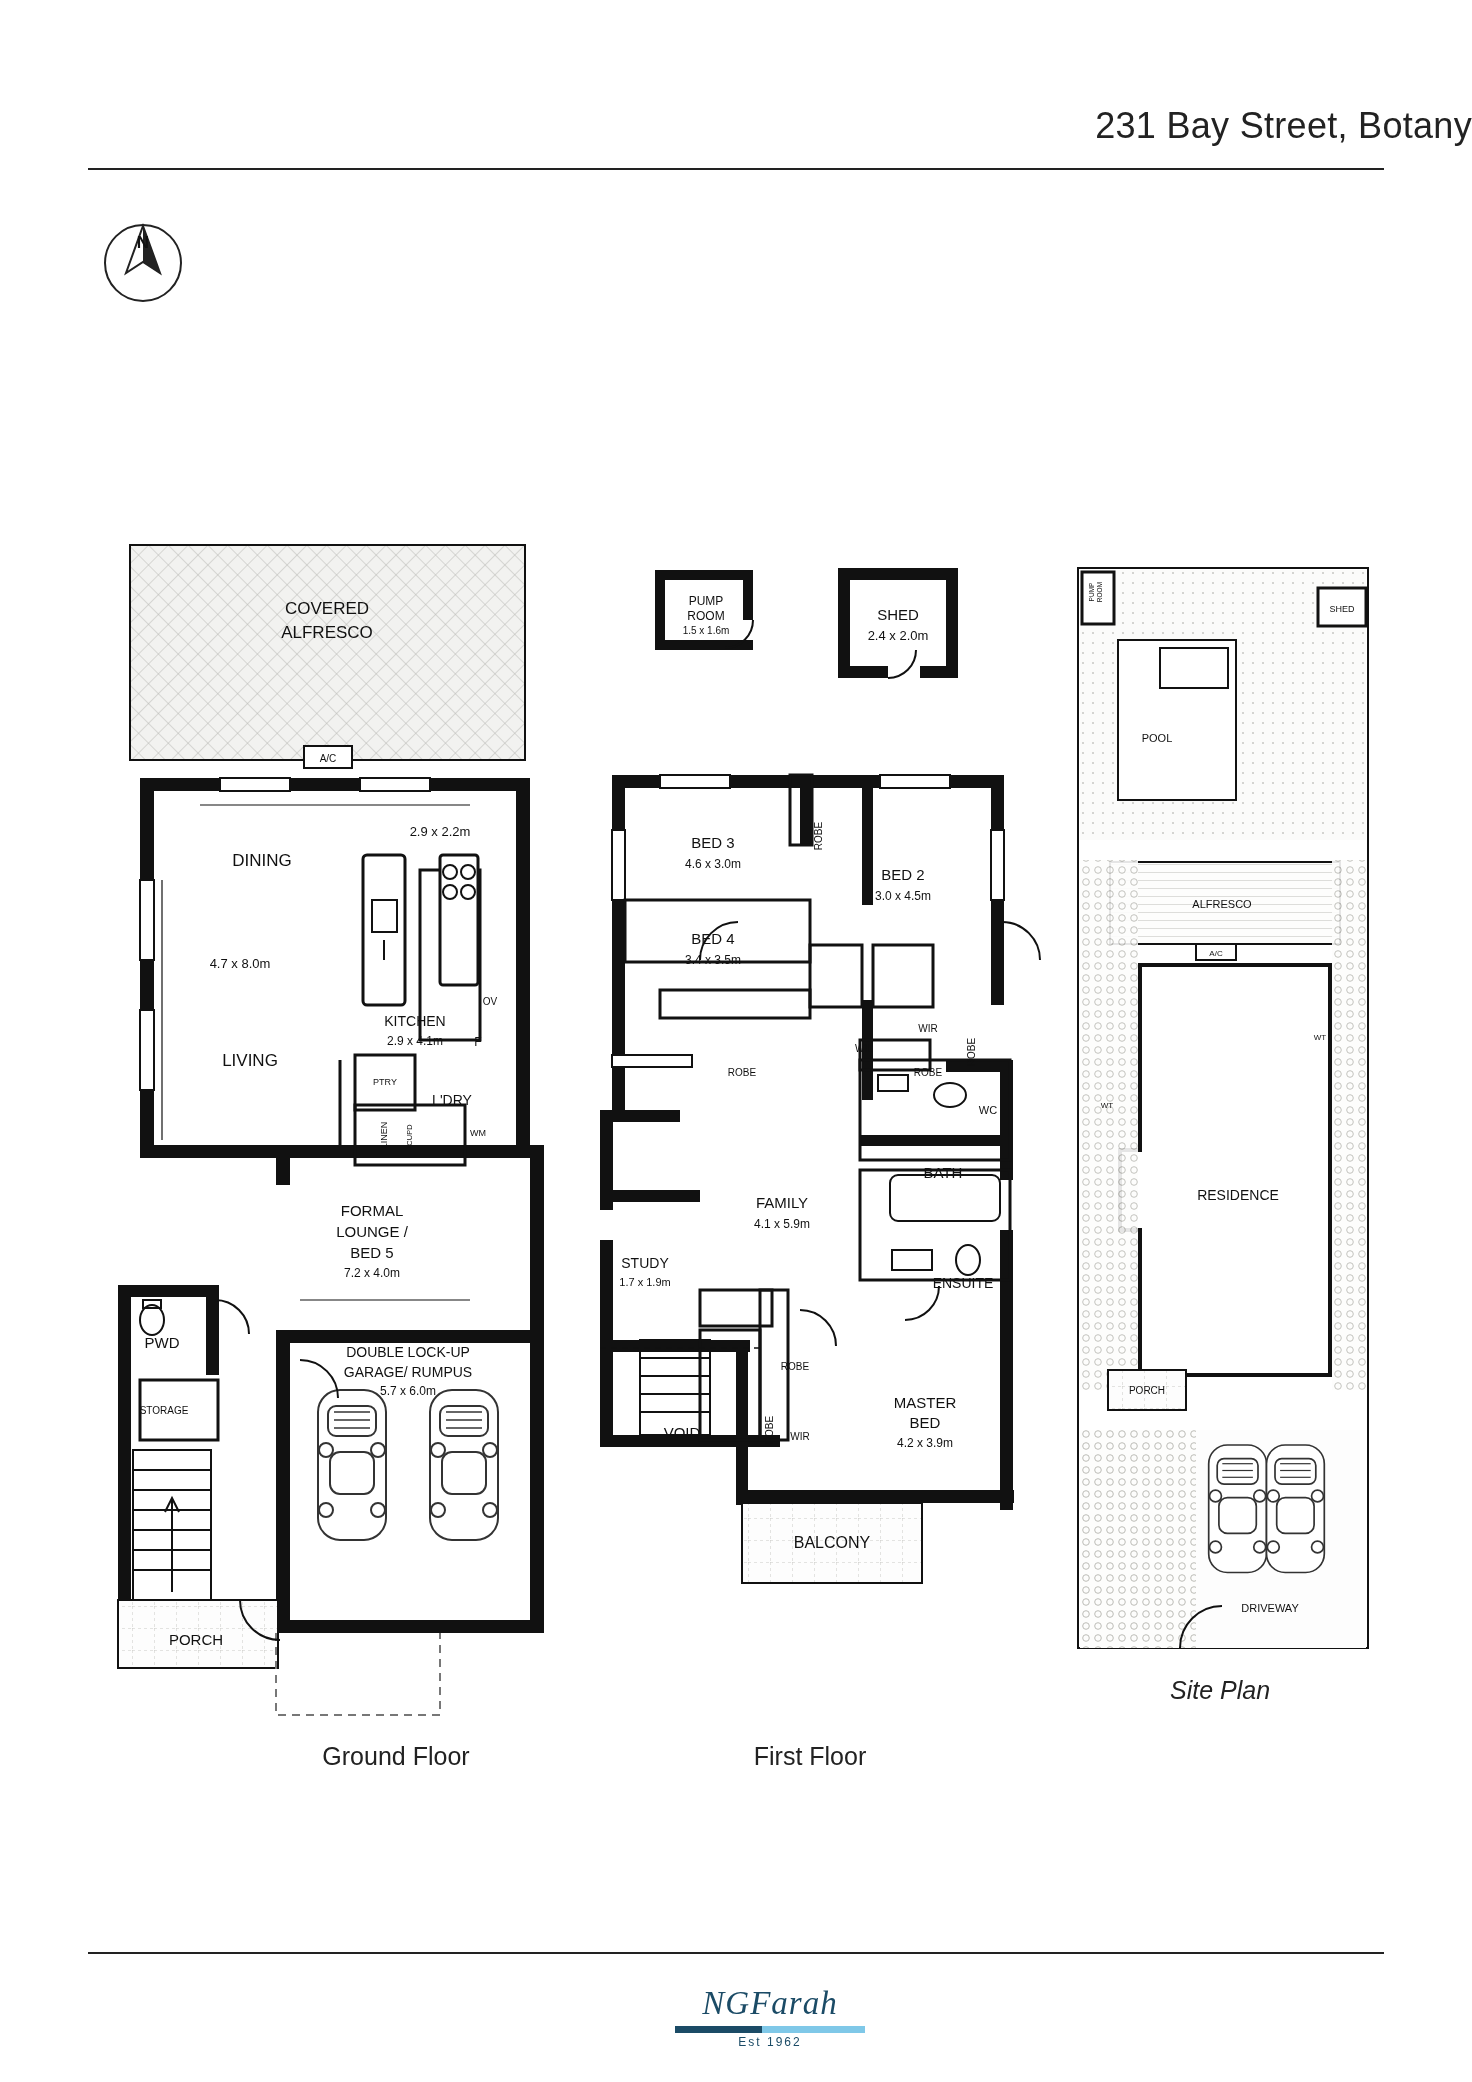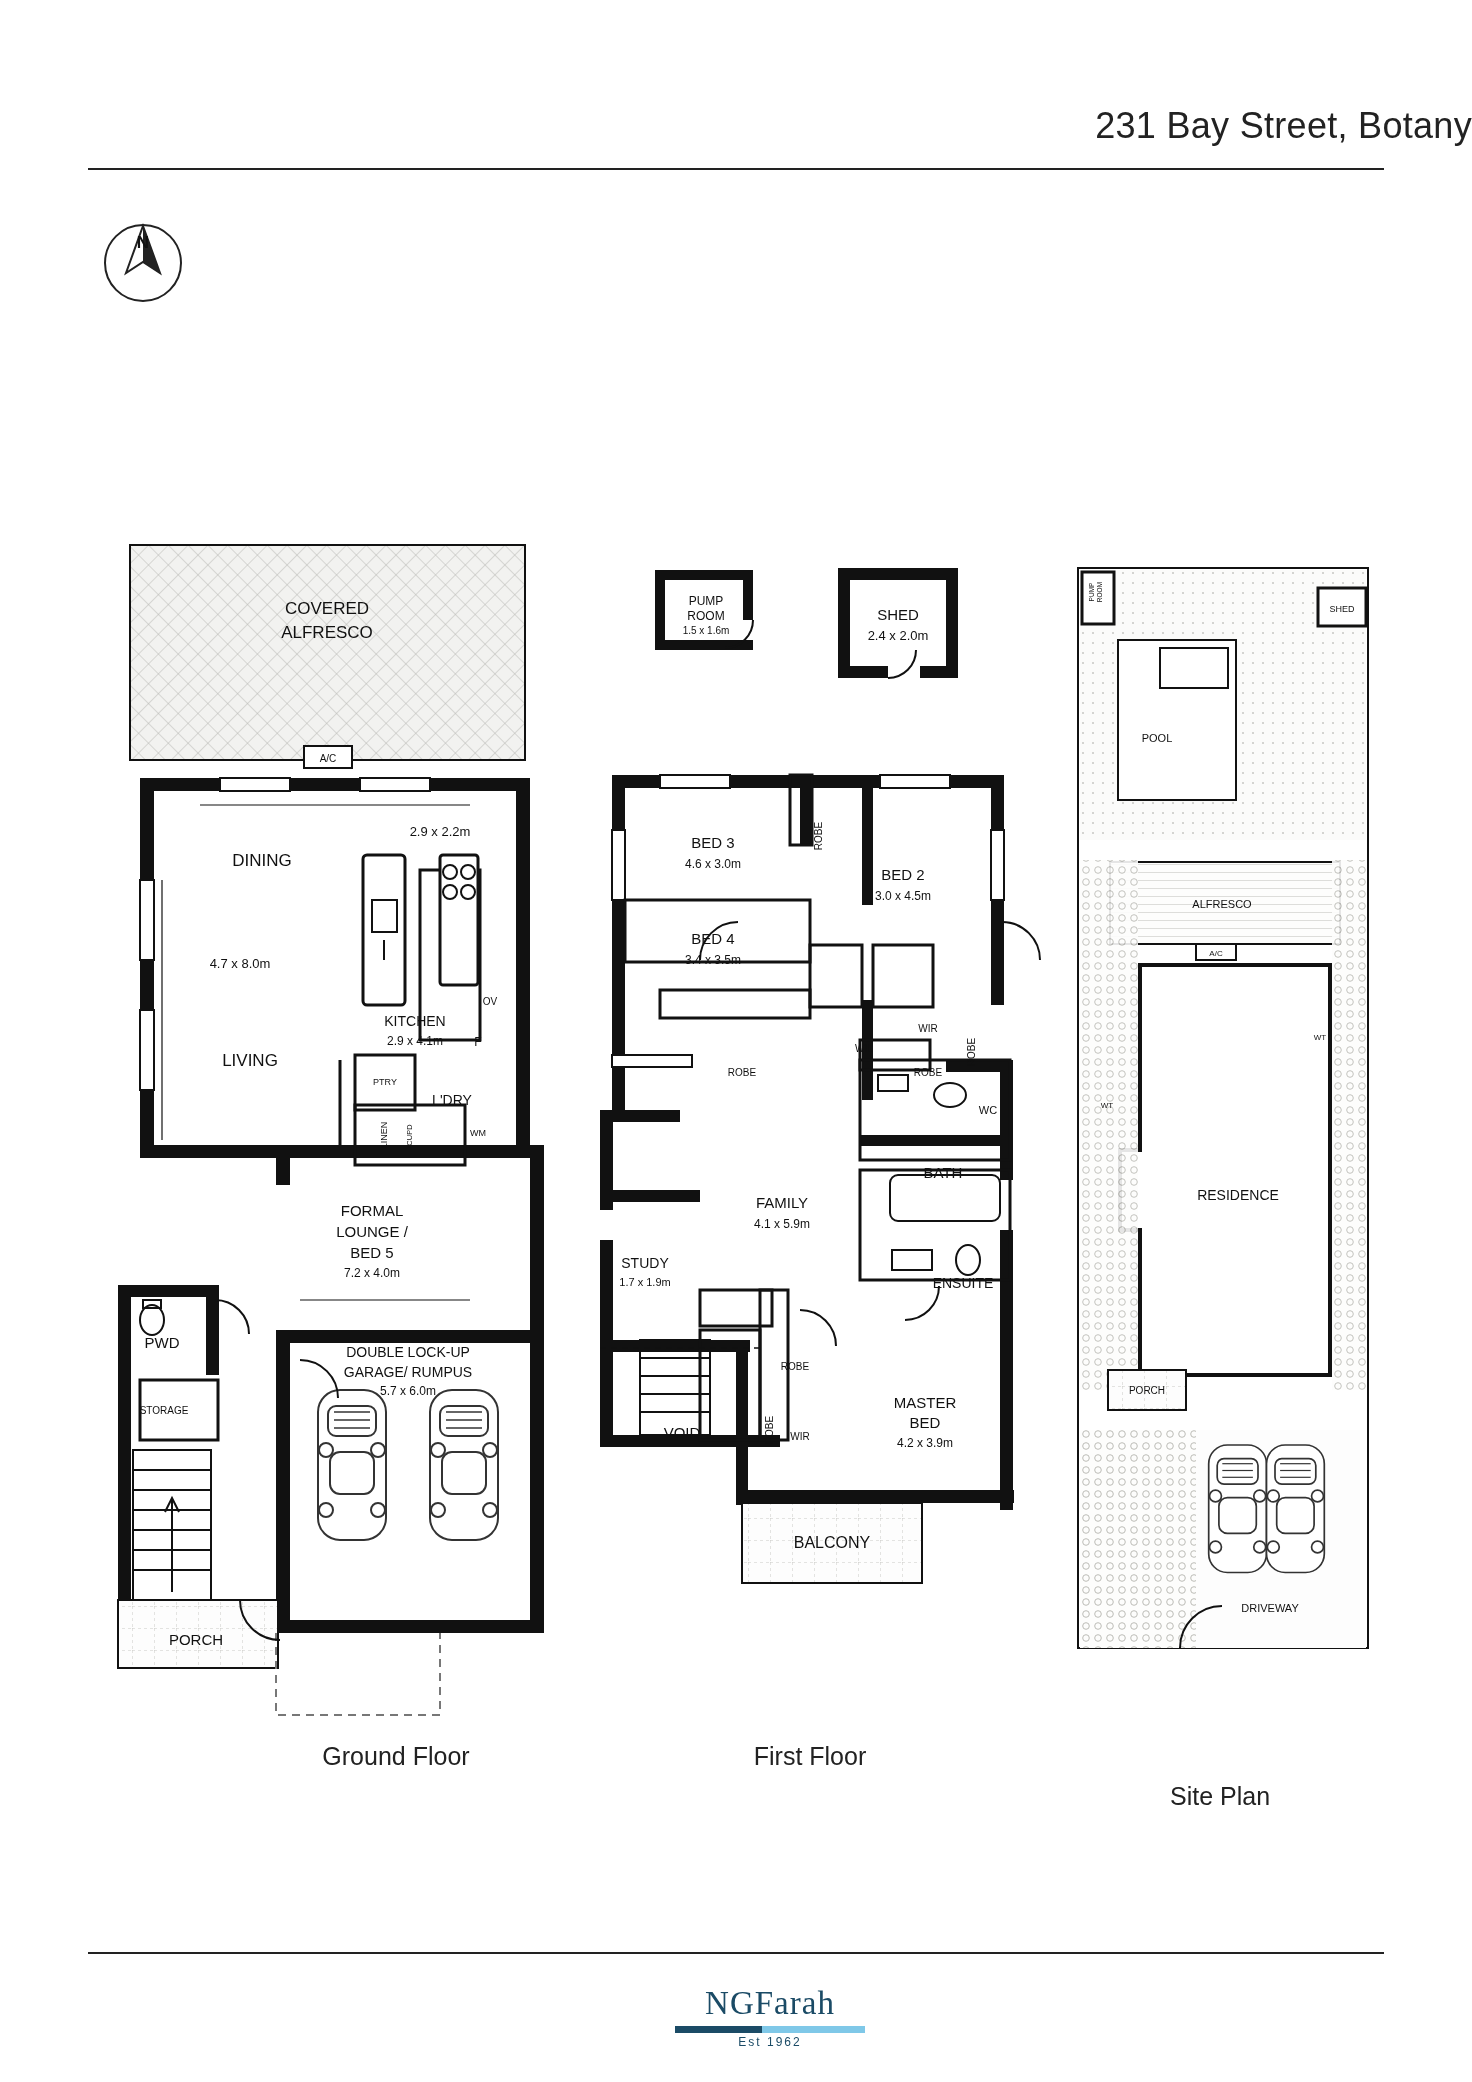--- a/index.html
+++ b/index.html
@@ -78,20 +78,21 @@
     left: 640px;
     top: 1985px;
     width: 260px;
     text-align: center;
   }
   .brand-name {
     font-size: 33px;
     letter-spacing: 1px;
     color: #1b4b66;
     font-family: "Liberation Serif", serif;
+    font-style: italic;
   }
   .brand-name .thin { font-weight: 400; }
   .brand-bar {
     margin: 4px auto 0;
     width: 190px;
     height: 7px;
     background: linear-gradient(90deg,#1b4b66 0%, #1b4b66 46%, #7fc8e8 46%, #7fc8e8 100%);
   }
   .brand-est {
     margin-top: 2px;
@@ -449,21 +450,21 @@
       <use href="#carIcon" x="1212" y="1455" transform="scale(0.85) translate(210,245)"></use>
       <use href="#carIcon" x="1280" y="1455" transform="scale(0.85) translate(210,245)"></use>
       <text x="1270" y="1612" font-size="11" text-anchor="middle">DRIVEWAY</text>
 
       <path d="M1180 1648 a42 42 0 0 1 42 -42" fill="none" stroke="#111" stroke-width="2"></path>
     </g>
   </svg>
 
   <div class="plan-caption" style="left:266px; top:1742px; width:260px;">Ground Floor</div>
   <div class="plan-caption" style="left:680px; top:1742px; width:260px;">First Floor</div>
-  <div class="plan-caption" style="left:1090px; top:1782px; width:260px;">Site Plan</div>
+  <div class="plan-caption" style="left:1090px; top:1676px; width:260px;font-style:italic;">Site Plan</div>
 
   <div class="footer-rule"></div>
   <div class="brand">
     <div class="brand-name"><span>NG</span><span class="thin">Farah</span></div>
     <div class="brand-bar"></div>
     <div class="brand-est">Est 1962</div>
   </div>
 
 </div>
 

